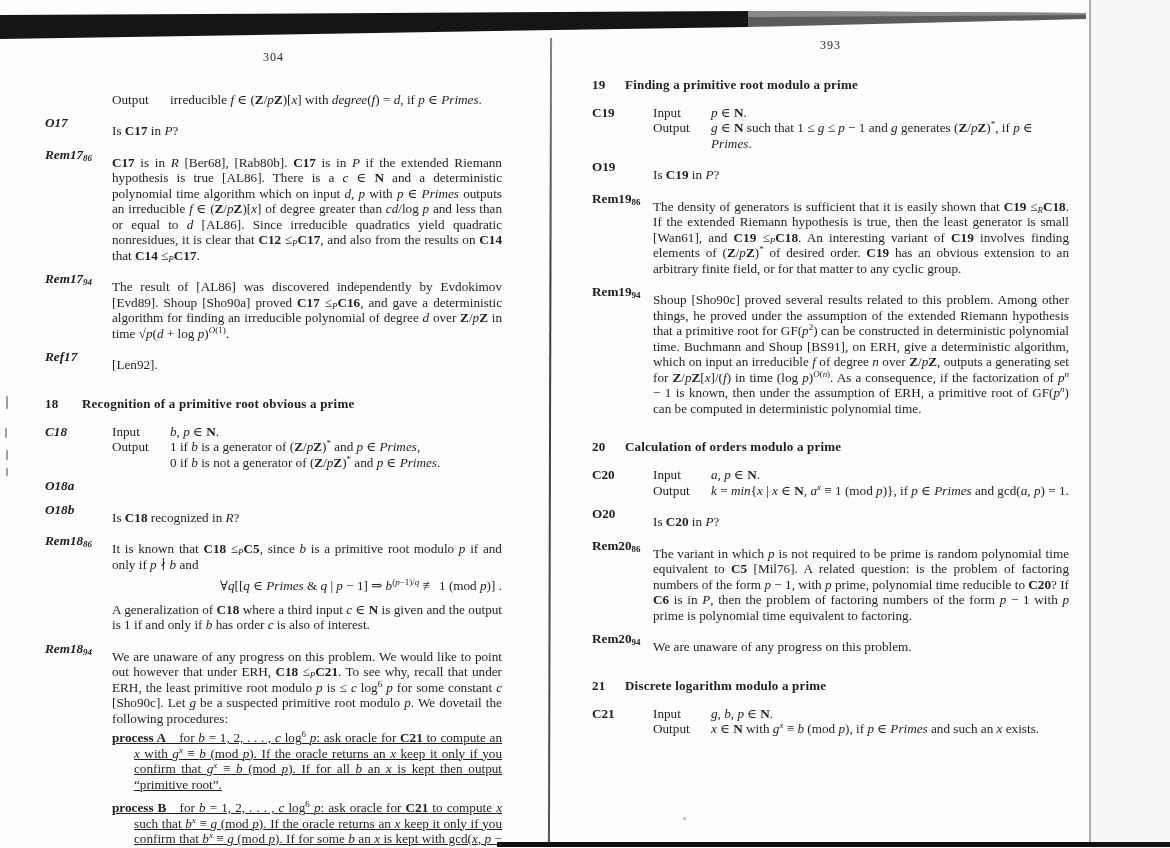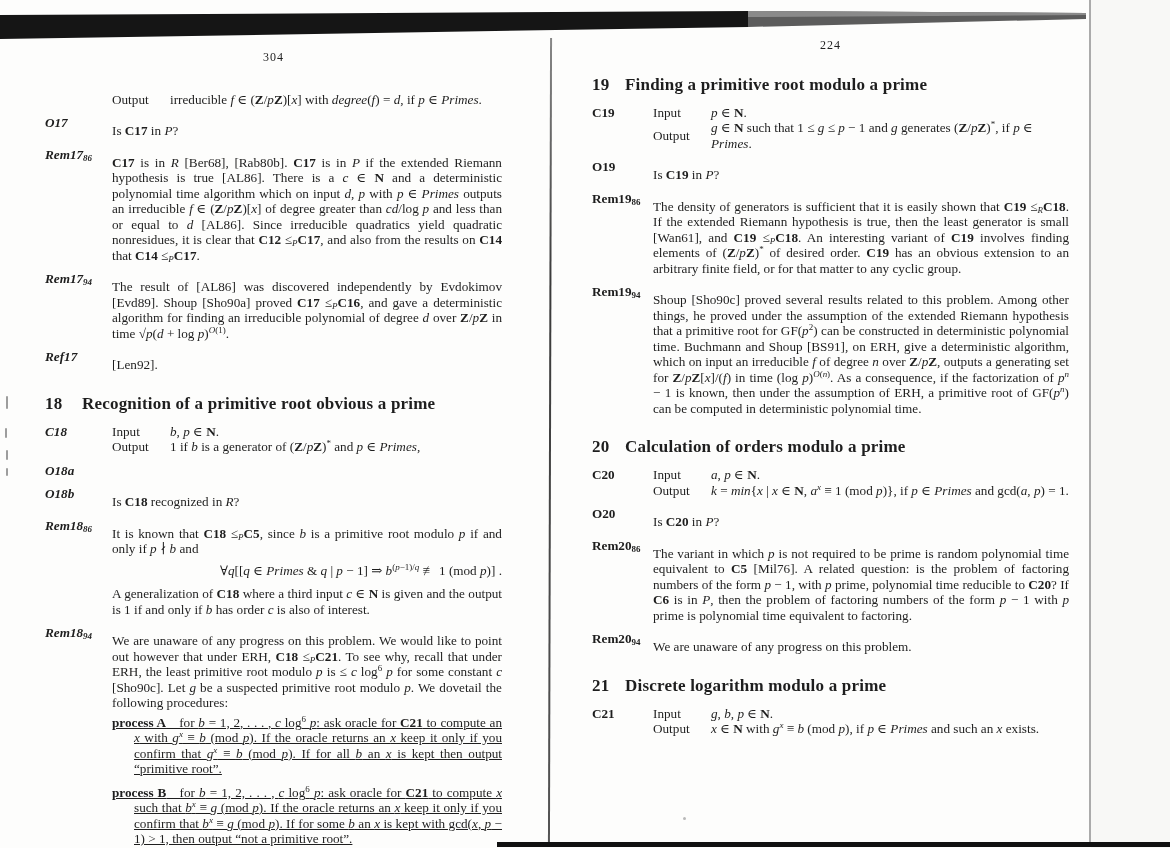--- a/index.html
+++ b/index.html
@@ -22,32 +22,32 @@
   .margin-dash{position:absolute;width:2px;background:#9d9d9d;border-radius:1px;}
   .speck{position:absolute;width:3px;height:3px;background:#b9b9b9;border-radius:50%;}
   
   .page{position:absolute;font-size:13.2px;line-height:15.5px;}
   .page-left{left:45px;top:50px;width:457px;}
   .page-right{left:592px;top:38px;width:477px;}
   .pagenum{text-align:center;font-size:12px;letter-spacing:1px;}
   .page-left .pagenum{margin-bottom:26px;}
   .page-right .pagenum{margin-bottom:12px;}
   .section-heading{
-    display:flex;font-size:17px;font-weight:700;line-height:22px;
+    display:flex;font-size:13px;font-weight:700;line-height:22px;
     margin:20px 0 9px 0;letter-spacing:.2px;
   }
   .page-left .secnum{width:37px;flex:none;}
   .page-right .secnum{width:33px;flex:none;}
   .block{display:flex;margin-bottom:8px;}
   .entry-label{flex:none;font-weight:700;}
   .page-left .entry-label{width:67px;font-style:italic;}
   .page-right .entry-label{width:61px;}
   .entry-body{flex:1;min-width:0;}
   .para{text-align:justify;margin-top:8px;}
-  .defrow{display:flex;align-items:center;}
+  .defrow{display:flex;}
   .defkey{width:58px;flex:none;}
   .deftext{flex:1;min-width:0;}
   .formula{text-align:right;margin:6px 0;}
   .proc{margin-top:4px;padding-left:22px;text-indent:-22px;text-align:justify;text-decoration:underline;}
   .proc + .proc{margin-top:8px;}
   sup,sub{font-size:68%;line-height:0;}
   sup{vertical-align:0.55em;}
   sub{vertical-align:-0.25em;}
   b{font-weight:700;}
 </style>
@@ -119,20 +119,21 @@
             <div class="defrow">
               <div class="defkey">Input</div>
               <div class="deftext"><i>b</i>, <i>p</i> ∈ <b>N</b>.</div>
             </div>
             <div class="defrow">
               <div class="defkey">Output</div>
               <div class="deftext">1 if <i>b</i> is a generator of (<b>Z</b>/<i>p</i><b>Z</b>)<sup>*</sup> and <i>p</i> ∈ <i>Primes</i>,</div>
             </div>
             <div class="defrow">
               <div class="defkey"></div>
+              <div class="deftext">0 if <i>b</i> is not a generator of (<b>Z</b>/<i>p</i><b>Z</b>)<sup>*</sup> and <i>p</i> ∈ <i>Primes</i>.</div>
             </div>
           </div>
         </div>
         <div class="block">
           <div class="entry-label"><b>O18a</b></div>
         </div>
         <div class="block">
           <div class="entry-label"><b>O18b</b></div>
           <div class="entry-body">
             <div class="para">Is <b>C18</b> recognized in <i>R</i>?</div>
@@ -151,21 +152,21 @@
           <div class="entry-body">
             <div class="para">We are unaware of any progress on this problem. We would like to point out however that under ERH, <b>C18</b> ≤<sub><i>P</i></sub><b>C21</b>. To see why, recall that under ERH, the least primitive root modulo <i>p</i> is ≤ <i>c</i> log<sup>6</sup> <i>p</i> for some constant <i>c</i> [Sho90c]. Let <i>g</i> be a suspected primitive root modulo <i>p</i>. We dovetail the following procedures:</div>
             <div class="proc"><b>process A</b> for <i>b</i> = 1, 2, . . . , <i>c</i> log<sup>6</sup> <i>p</i>: ask oracle for <b>C21</b> to compute an <i>x</i> with <i>g</i><sup><i>x</i></sup> ≡ <i>b</i> (mod <i>p</i>). If the oracle returns an <i>x</i> keep it only if you confirm that <i>g</i><sup><i>x</i></sup> ≡ <i>b</i> (mod <i>p</i>). If for all <i>b</i> an <i>x</i> is kept then output “primitive root”.</div>
             <div class="proc"><b>process B</b> for <i>b</i> = 1, 2, . . . , <i>c</i> log<sup>6</sup> <i>p</i>: ask oracle for <b>C21</b> to compute <i>x</i> such that <i>b</i><sup><i>x</i></sup> ≡ <i>g</i> (mod <i>p</i>). If the oracle returns an <i>x</i> keep it only if you confirm that <i>b</i><sup><i>x</i></sup> ≡ <i>g</i> (mod <i>p</i>). If for some <i>b</i> an <i>x</i> is kept with gcd(<i>x</i>, <i>p</i> − 1) &gt; 1, then output “not a primitive root”.</div>
           </div>
         </div>
       </div>
   </section>
 
   <section class="page page-right">
-    <div class="pagenum">224</div>
+    <div class="pagenum">393</div>
     <div class="content">
         <div class="section-heading">
           <span class="secnum">19</span>
           <span>Finding a primitive root modulo a prime</span>
         </div>
         <div class="block">
           <div class="entry-label"><b>C19</b></div>
           <div class="entry-body">
             <div class="defrow">
               <div class="defkey">Input</div>

